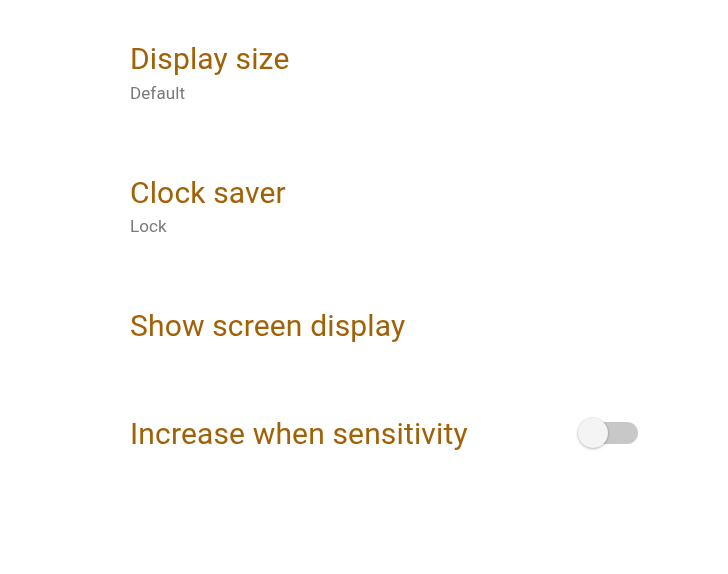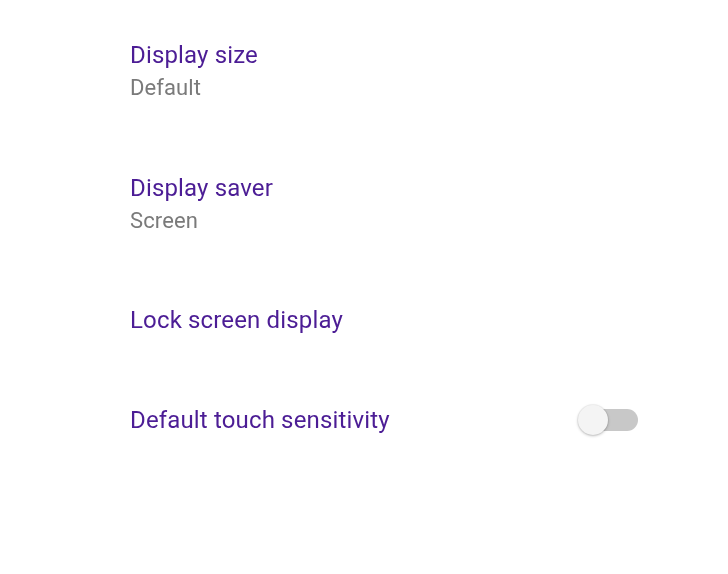--- a/index.html
+++ b/index.html
@@ -17,27 +17,27 @@
     }
     .settings-item {
       display: flex;
       align-items: center;
       justify-content: space-between;
       padding-bottom: 70px;
       cursor: pointer;
     }
     .item-text { flex: 1; padding-right: 30px; }
     .item-title {
-      font-size: 24px;
-      color: #4c1d95;
+      font-size: 30px;
+      color: #a16207;
       line-height: 1.25;
       letter-spacing: 0.15px;
     }
     .item-subtitle {
-      font-size: 22px;
+      font-size: 17px;
       color: #7a7a7a;
       line-height: 1.3;
       margin-top: 4px;
       letter-spacing: 0.1px;
     }
     .switch {
       position: relative;
       width: 56px;
       height: 22px;
       background: #c8c8c8;
@@ -62,33 +62,33 @@
 
   <div class="settings-item">
     <div class="item-text">
       <div class="item-title">Display size</div>
       <div class="item-subtitle">Default</div>
     </div>
   </div>
 
   <div class="settings-item">
     <div class="item-text">
-      <div class="item-title">Display saver</div>
-      <div class="item-subtitle">Screen</div>
+      <div class="item-title">Clock saver</div>
+      <div class="item-subtitle">Lock</div>
     </div>
   </div>
 
   <div class="settings-item">
     <div class="item-text">
-      <div class="item-title">Lock screen display</div>
+      <div class="item-title">Show screen display</div>
     </div>
   </div>
 
   <div class="settings-item">
     <div class="item-text">
-      <div class="item-title">Default touch sensitivity</div>
+      <div class="item-title">Increase when sensitivity</div>
     </div>
     <div class="switch">
       <div class="switch-knob"></div>
     </div>
   </div>
 
 </div>
 
 </body></html>

